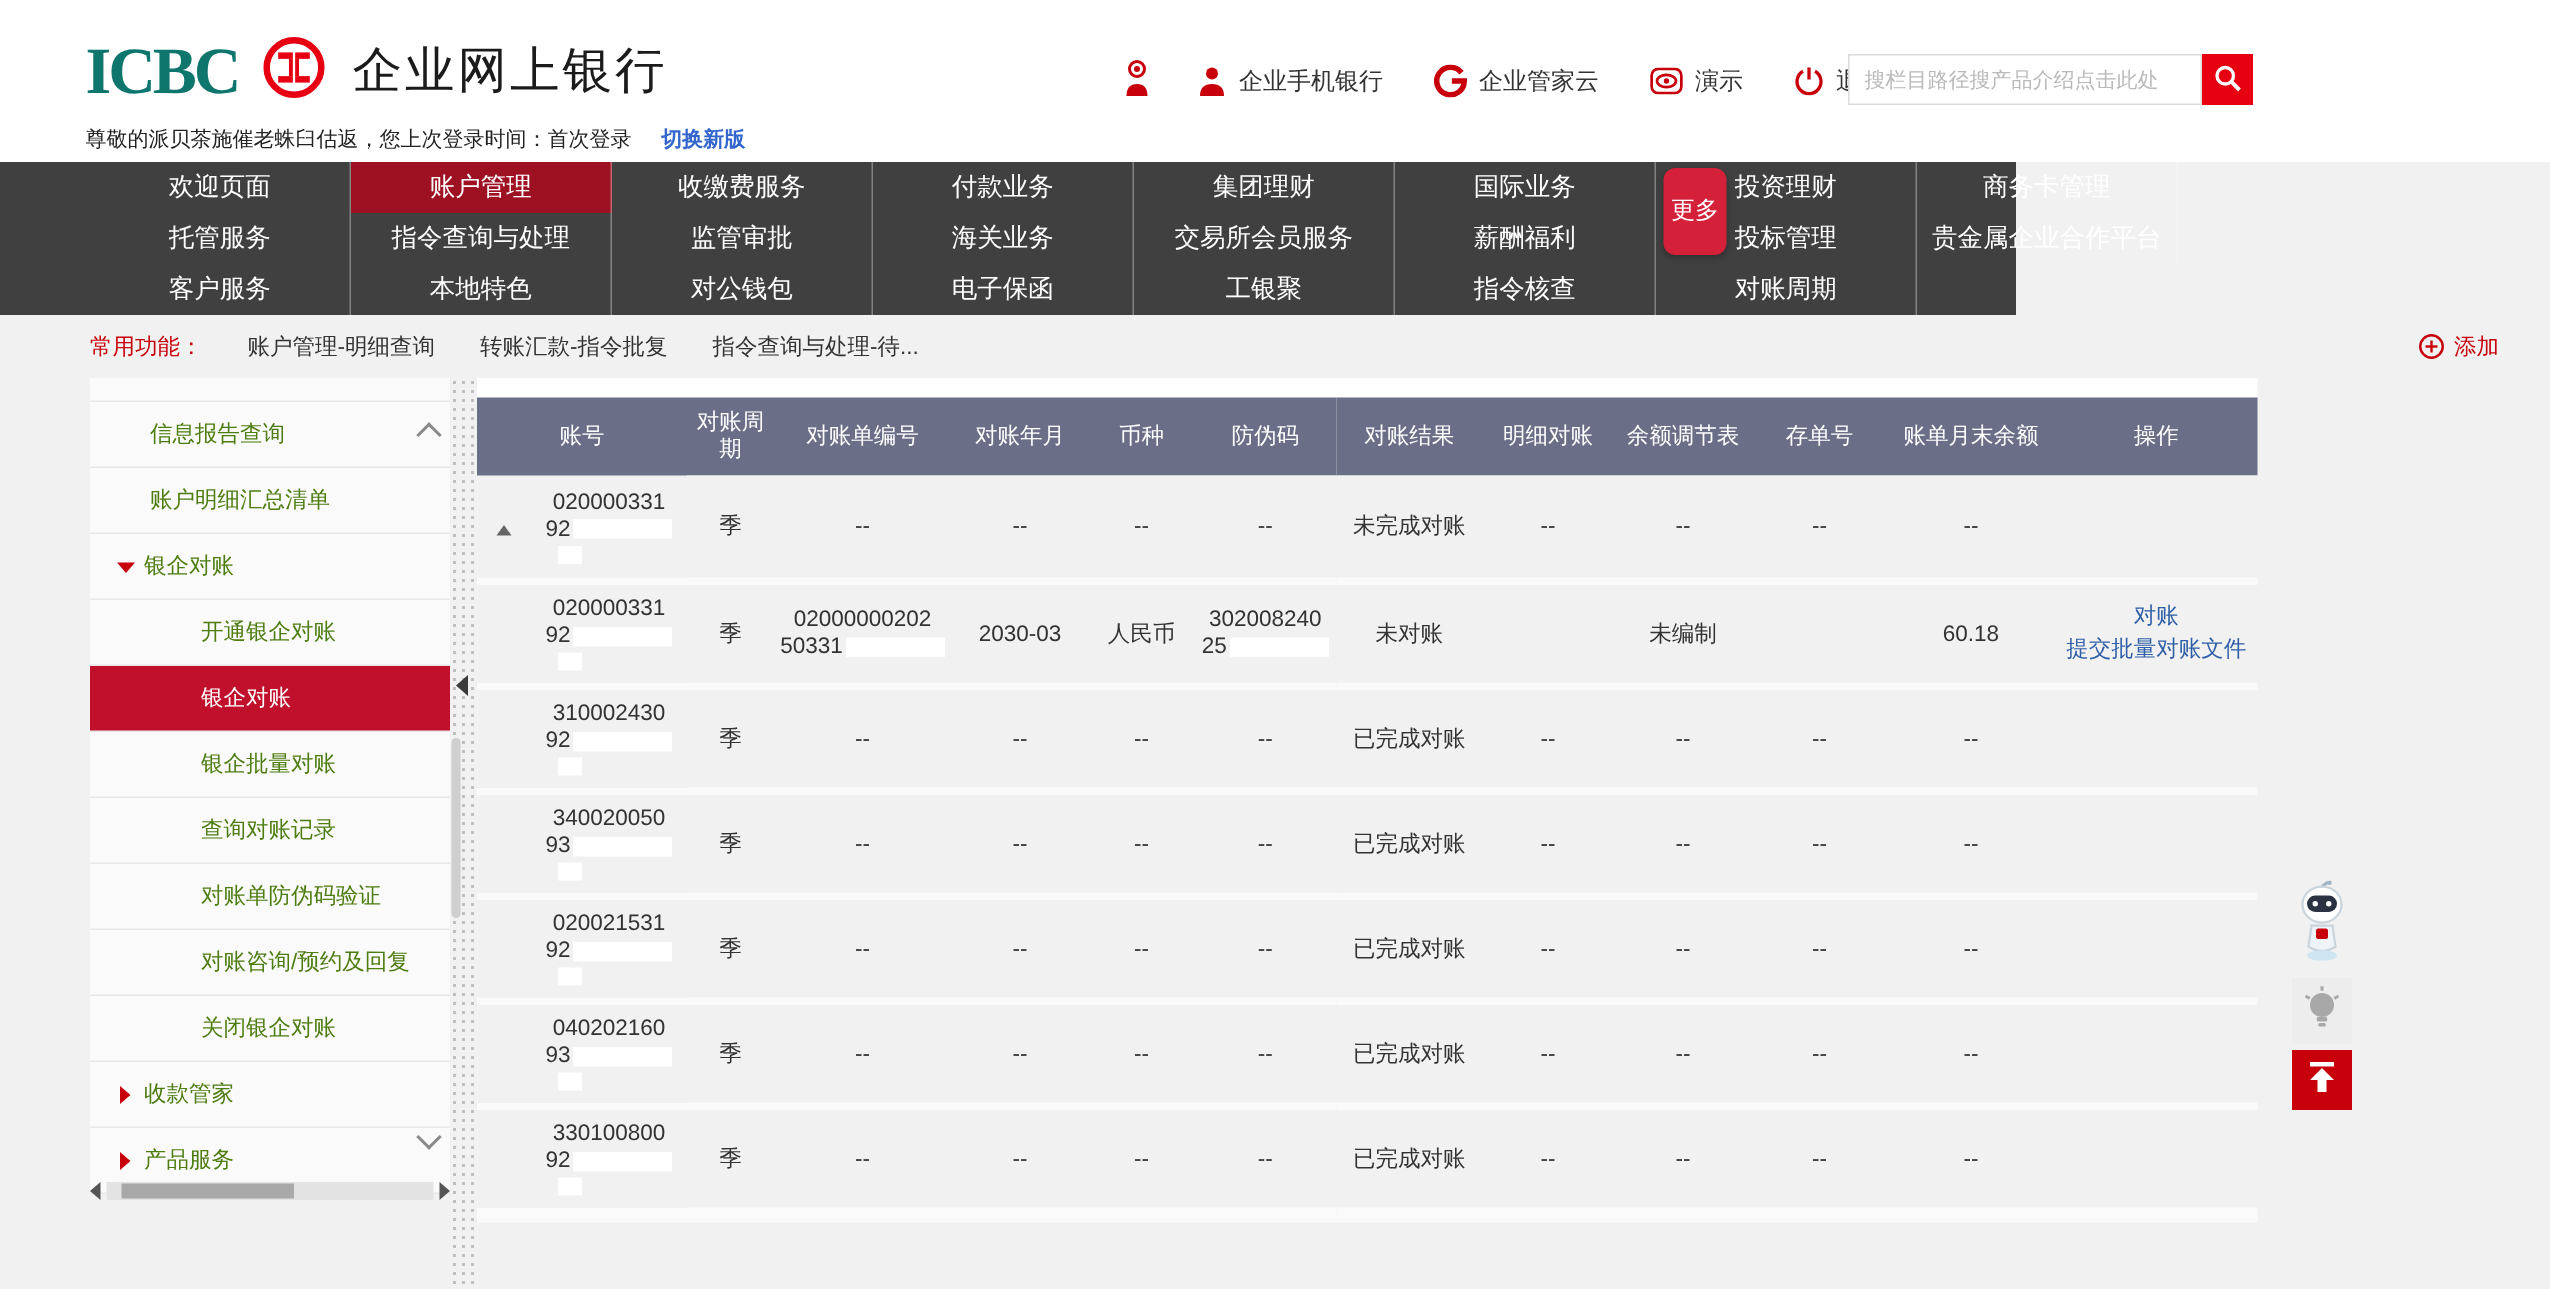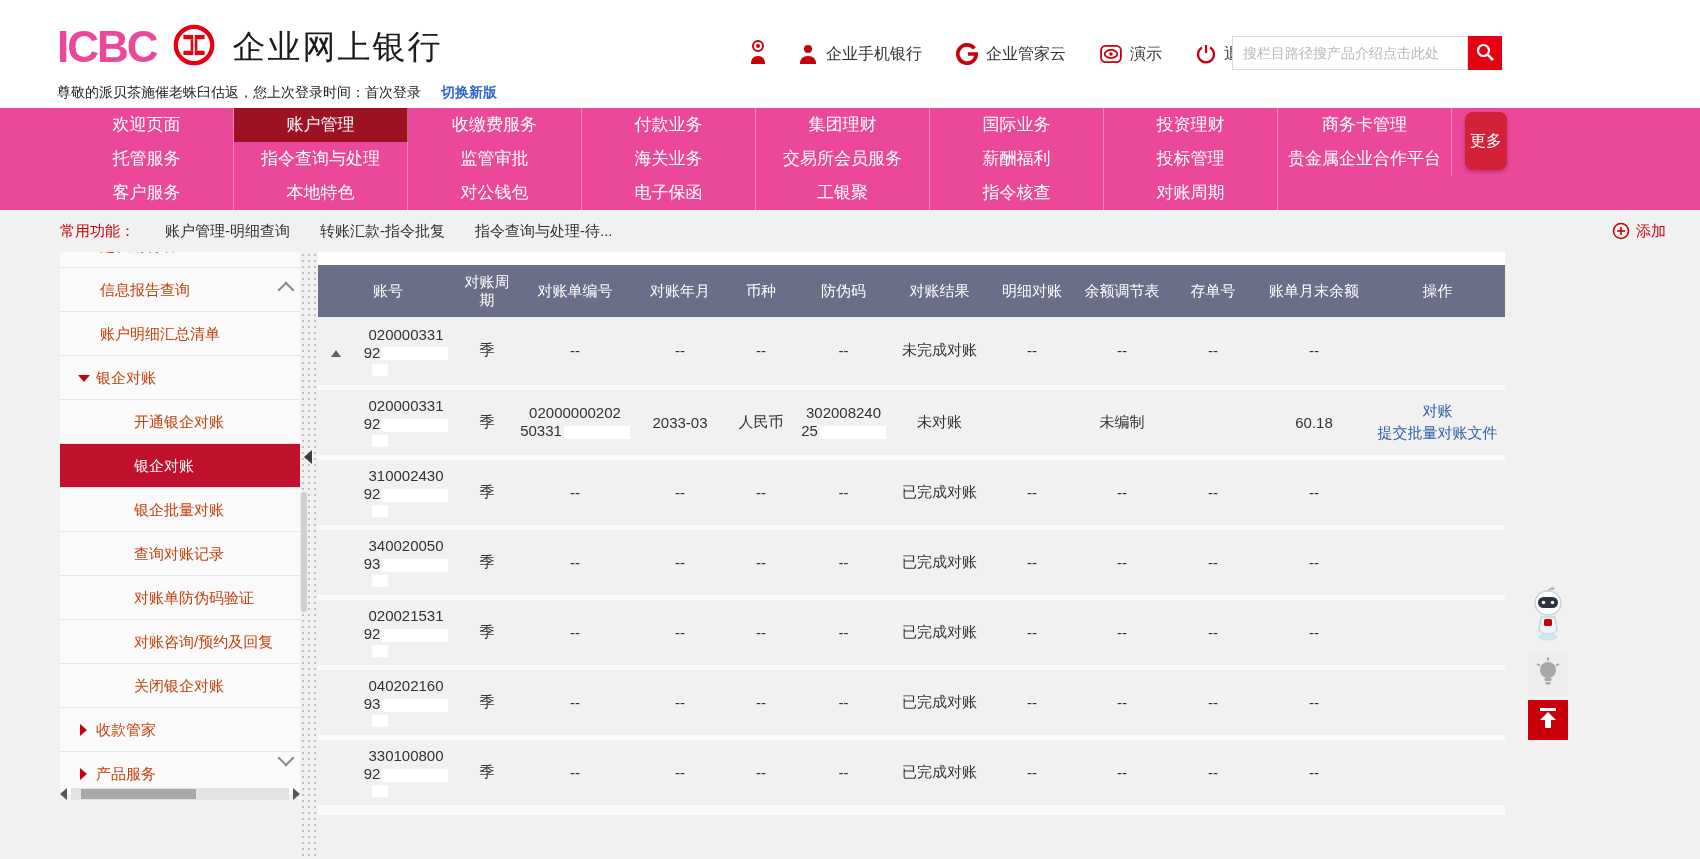--- a/index.html
+++ b/index.html
@@ -2,55 +2,55 @@
 <html><head>
 <meta charset="utf-8">
 <style>
   * { margin:0; padding:0; box-sizing:border-box; }
   html,body { width:1700px; height:859px; overflow:hidden; }
   body { position:relative; background:#f1f1f1; font-family:"Liberation Sans","DejaVu Sans",sans-serif; color:#333; }
 
   
   .topbar { position:absolute; top:0; left:0; width:1700px; height:108px; background:#fff; z-index:5; }
   .logo-row { position:absolute; left:57px; top:22px; display:flex; align-items:center; }
-  .logo-icbc { font-weight:900; font-size:44px; color:#ec4899; letter-spacing:-2px; }
+  .logo-icbc { font-weight:900; font-size:44px; color:#0f766e; letter-spacing:-2px;font-family:Liberation Serif, serif; }
   .emblem { margin-left:14px; }
   .product-title { font-size:33px; color:#1b1b1b; margin-left:16px; letter-spacing:2px; }
   .welcome-row { position:absolute; left:57px; top:84px; font-size:14px; color:#222; }
   .switch-link { color:#3366cc; margin-left:16px; cursor:pointer;font-weight:bold; }
   .top-links { position:absolute; left:748px; top:36px; height:36px; display:flex; align-items:center; font-size:16px; color:#333; }
   .mascot { margin-right:30px; }
   .tlink { display:flex; align-items:center; margin-right:34px; cursor:pointer; white-space:nowrap; }
   .tlink .ic { margin-right:8px; display:inline-flex; }
   .search-wrap { position:absolute; left:1232px; top:36px; display:flex; }
   .search-input { width:236px; height:34px; border:1px solid #dcdcdc; font-size:14px; padding:0 10px; color:#333; outline:none; background:#fff; }
   .search-input::placeholder { color:#b9b9b9; }
   .search-btn { width:34px; height:34px; background:#e60012; border:none; display:flex; align-items:center; justify-content:center; cursor:pointer; }
 
   
-  .nav { position:absolute; top:108px; left:0; width:1700px; height:102px; background:#ec4899; z-index:4; }
+  .nav { position:absolute; top:108px; left:0; width:1344px; height:102px; background:#404040; z-index:4; }
   .nav-row { display:grid; grid-template-columns:repeat(8,174px); padding-left:60px; height:34px; }
   .nav-item { color:#fff; font-size:17px; text-align:center; line-height:34px; cursor:pointer; border-right:1px solid rgba(255,255,255,.35); white-space:nowrap; overflow:hidden; }
   .nav-item.active { background:#9e1123; }
   .more-tab { position:absolute; right:193px; top:4px; width:42px; height:58px; background:#d42038; border-radius:8px; color:#fff; font-size:16px; text-align:center; line-height:58px; cursor:pointer; box-shadow:0 2px 4px rgba(0,0,0,.25); }
 
   
   .quickbar { position:absolute; top:210px; left:0; width:1700px; height:42px; background:#f1f1f1; display:flex; align-items:center; font-size:15px; }
   .quickbar-label { color:#c7000b; margin-left:60px; }
   .qlink { color:#333; margin-left:30px; cursor:pointer; }
   .add-btn { position:absolute; right:34px; display:flex; align-items:center; color:#c7000b; cursor:pointer; }
   .add-btn .ic { margin-right:6px; display:inline-flex; }
 
   
   .content { position:absolute; top:252px; left:0; width:1700px; bottom:0; }
 
   
   .sidebar { position:absolute; left:60px; top:0; width:240px; height:548px; overflow:hidden; background:transparent; }
   .side-list { margin-top:-28px; }
-  .side-item { position:relative; height:44px; line-height:44px; background:#fafafa; border-bottom:1px solid #e7e7e7; font-size:15px; color:#c2410c; padding-left:40px; cursor:pointer; white-space:nowrap; }
+  .side-item { position:relative; height:44px; line-height:44px; background:#fafafa; border-bottom:1px solid #e7e7e7; font-size:15px; color:#4d7c0f; padding-left:40px; cursor:pointer; white-space:nowrap; }
   .side-item.group { padding-left:36px; }
   .side-item.sub { padding-left:74px; }
   .side-item.selected { background:#c0102b; color:#fff; }
   .tri { position:absolute; width:0; height:0; }
   .tri-open { left:18px; top:19px; border-left:6px solid transparent; border-right:6px solid transparent; border-top:7px solid #c7000b; }
   .tri-closed { left:20px; top:16px; border-top:6px solid transparent; border-bottom:6px solid transparent; border-left:7px solid #c7000b; }
   .chev { position:absolute; width:12px; height:12px; border-left:2px solid #8a8a8a; border-top:2px solid #8a8a8a; right:8px; cursor:pointer; }
   .chev-up { top:32px; transform:rotate(45deg); }
   .chev-down { top:500px; transform:rotate(225deg); }
   .hscroll { position:absolute; left:60px; top:534px; width:240px; height:16px; display:flex; align-items:center; }
@@ -322,21 +322,21 @@
                 <div class="stub"></div>
               </div>
             </td>
             <td>季</td>
             <td>
               <div class="two-line">
                 <div>02000000202</div>
                 <div>50331<span class="redact"></span></div>
               </div>
             </td>
-            <td>2033-03</td>
+            <td>2030-03</td>
             <td>人民币</td>
             <td>
               <div class="two-line">
                 <div>302008240</div>
                 <div>25<span class="redact"></span></div>
               </div>
             </td>
             <td>未对账</td>
             <td></td>
             <td>未编制</td>

